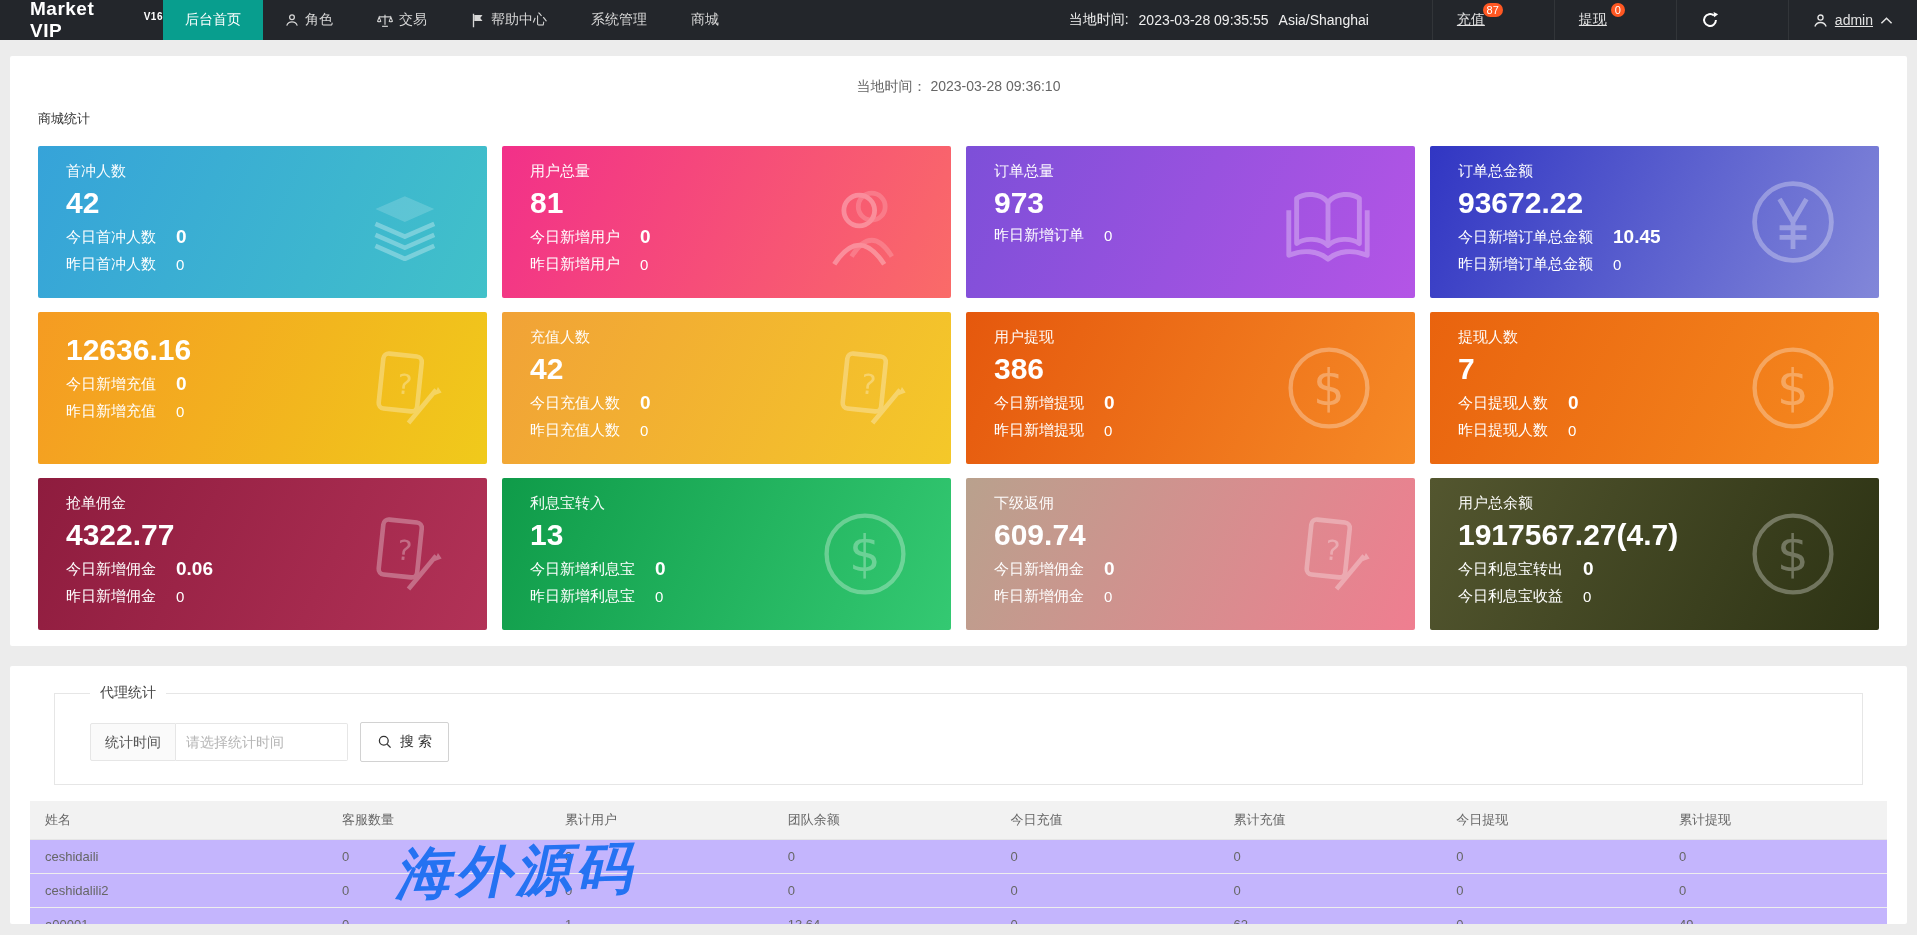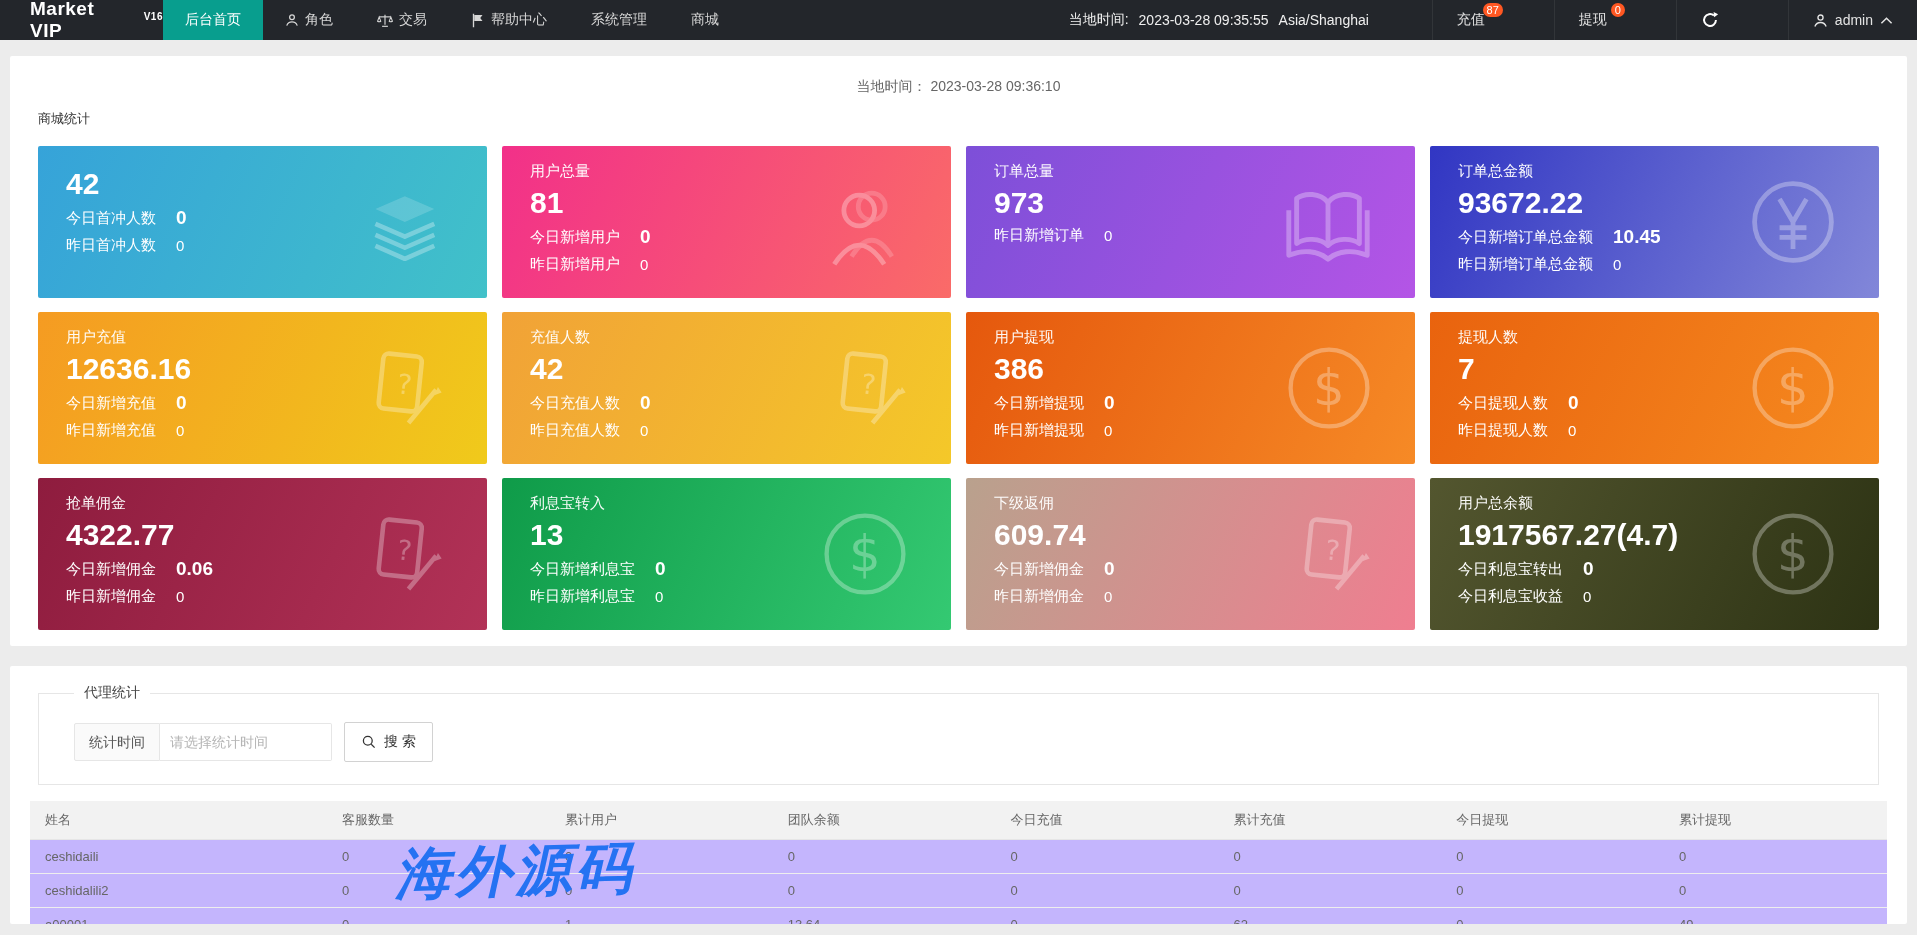--- a/index.html
+++ b/index.html
@@ -8,21 +8,21 @@
 
   
   .navbar { height:40px; background:#23262b; display:flex; align-items:stretch; color:#e8e8e8; font-size:14px; }
   .brand { width:163px; display:flex; align-items:center; padding-left:30px; color:#fff; font-size:19px; font-weight:bold; letter-spacing:.5px;gap:9px; }
   .brand sup { font-size:10px; font-weight:bold; margin-left:3px; margin-top:-8px; }
   .nav-left { display:flex; align-items:stretch; }
   .nav-item { display:flex; align-items:center; gap:6px; padding:12px 22px; color:#d6d6d6; cursor:pointer; white-space:nowrap; }
   .nav-item.active { background:#089e8e; color:#fff; }
   .nav-right { margin-left:auto; display:flex; align-items:stretch;gap:45px; }
   .nav-time { display:flex; align-items:center; gap:10px; padding:0 18px; color:#efefef; }
-  .nav-cell { position:relative; display:flex; align-items:center; padding:0 24px; border-left:1px solid rgba(255,255,255,.07); cursor:pointer; color:#e3e3e3; }
+  .nav-cell { position:relative; display:flex; align-items:center; padding:0 24px; border-left:1px solid rgba(255,255,255,.07); cursor:pointer; color:#e3e3e3;text-decoration:underline; }
   .badge { position:absolute; top:3px; right:6px; background:#ff5722; color:#fff; font-size:11px; line-height:14px; min-width:14px; text-align:center; border-radius:9px; padding:0 4px; }
   .nav-user { display:flex; align-items:center; gap:7px; }
   .nav-ico { display:inline-flex; align-items:center; }
 
   
   .panel { background:#fff; margin:0 10px; border-radius:2px; }
   .panel-stats { margin-top:16px; padding:10px 18px 16px 18px; }
   .panel-agent { margin-top:20px; padding:18px 20px 30px 20px; position:relative; height:258px; overflow:hidden; }
 
   .local-time { text-align:center; color:#666; font-size:14px; padding-top:12px; }
@@ -32,21 +32,21 @@
   .cards { display:grid; grid-template-columns:repeat(4,1fr); gap:14px 15px; margin-top:18px; padding:0 10px; }
   .card { position:relative; height:152px; border-radius:2px; color:#fff; padding:16px 20px 0 28px; overflow:hidden; }
   .card-title { font-size:15px; opacity:.97; }
   .card-value { font-size:30px; font-weight:bold; margin-top:5px; line-height:1.1; }
   .card-line { font-size:15px; margin-top:7px; display:flex; align-items:center; gap:20px; }
   .card-line .v1 { font-size:19px; font-weight:bold; }
   .card-line .v2 { font-size:15px; font-weight:normal; }
   .card-ico { position:absolute; right:38px; top:50%; transform:translateY(-50%); opacity:.30; }
 
   
-  fieldset.agent-field { border:1px solid #e6e6e6; padding:12px 15px 22px 15px; margin:0 8px; }
+  fieldset.agent-field { border:1px solid #e6e6e6; padding:12px 15px 22px 15px; margin:0 24px; }
   fieldset.agent-field legend { font-size:14px; color:#444; padding:0 10px; margin-left:20px; }
   .form-row { display:flex; align-items:center; margin-top:8px; margin-left:20px; }
   .form-label { height:38px; line-height:36px; padding:0 14px; border:1px solid #e6e6e6; background:#fafafa; color:#555; font-size:14px; border-radius:2px 0 0 2px; }
   .form-input { height:38px; width:172px; border:1px solid #e6e6e6; border-left:none; padding:0 10px; font-size:14px; color:#333; outline:none; border-radius:0 2px 2px 0; }
   .form-input::placeholder { color:#b5b5b5; }
   .search-btn { margin-left:12px; height:40px; padding:0 16px; background:#fff; border:1px solid #d2d2d2; border-radius:2px; font-size:14px; color:#333; display:flex; align-items:center; gap:7px; cursor:pointer; }
 
   
   table.agent-table { width:calc(100% - 0px); margin-top:16px; border-collapse:collapse; table-layout:fixed; }
   .agent-table th { background:#f2f2f2; color:#666; font-size:13px; font-weight:normal; text-align:left; padding:10px 15px; border-bottom:1px solid #e6e6e6; }
@@ -145,20 +145,21 @@
 </div>
 
 <div class="panel panel-stats">
   <div class="local-time">
     <span>当地时间：</span>
     <span>2023-03-28 09:36:10</span>
   </div>
   <div class="section-title">商城统计</div>
   <div class="cards" id="cards">
       <div class="card" style="background: linear-gradient(115deg, rgb(54, 163, 217), rgb(65, 193, 201));">
+        <div class="card-title">首冲人数</div>
         <div class="card-value">42</div>
         <div class="card-line">
           <span>今日首冲人数</span>
           <span class="v1">0</span>
         </div>
         <div class="card-line">
           <span>昨日首冲人数</span>
           <span class="v2">0</span>
         </div>
         <span class="card-ico">
@@ -217,21 +218,20 @@
           <span class="v2">0</span>
         </div>
         <span class="card-ico">
           <svg width="96" height="96" viewBox="0 0 100 100" fill="none" stroke="#fff" stroke-width="5">
             <circle cx="50" cy="50" r="40"></circle>
             <path d="M36 26 L50 50 L64 26 M50 50 L50 78 M36 56 L64 56 M36 66 L64 66"></path>
           </svg>
         </span>
       </div>
       <div class="card" style="background: linear-gradient(115deg, rgb(245, 155, 34), rgb(240, 202, 27));">
-        <div class="card-title">用户充值</div>
         <div class="card-value">12636.16</div>
         <div class="card-line">
           <span>今日新增充值</span>
           <span class="v1">0</span>
         </div>
         <div class="card-line">
           <span>昨日新增充值</span>
           <span class="v2">0</span>
         </div>
         <span class="card-ico">

